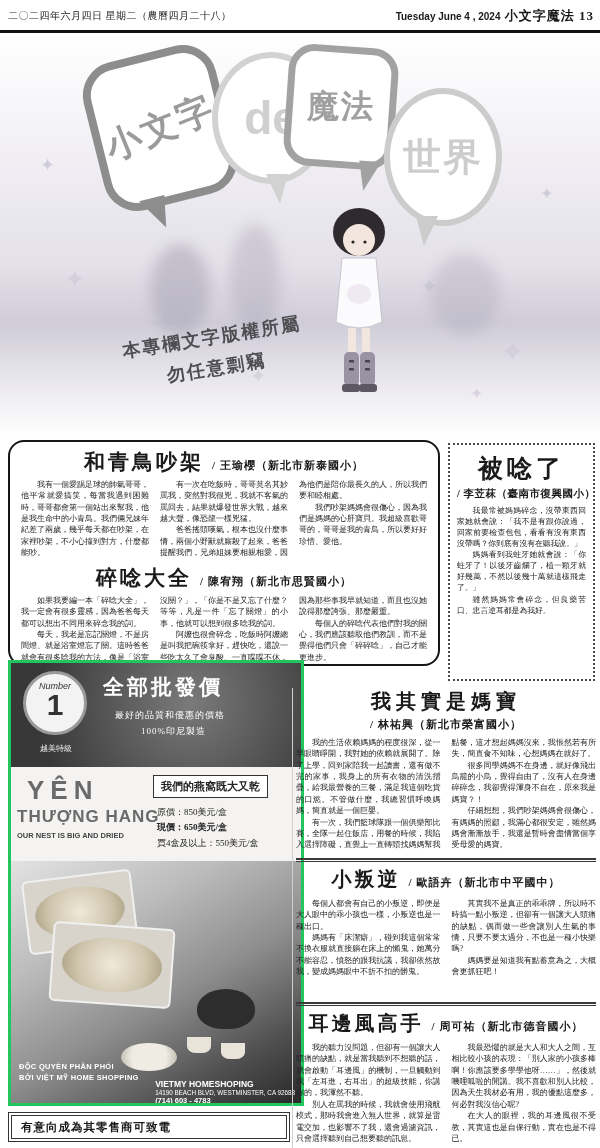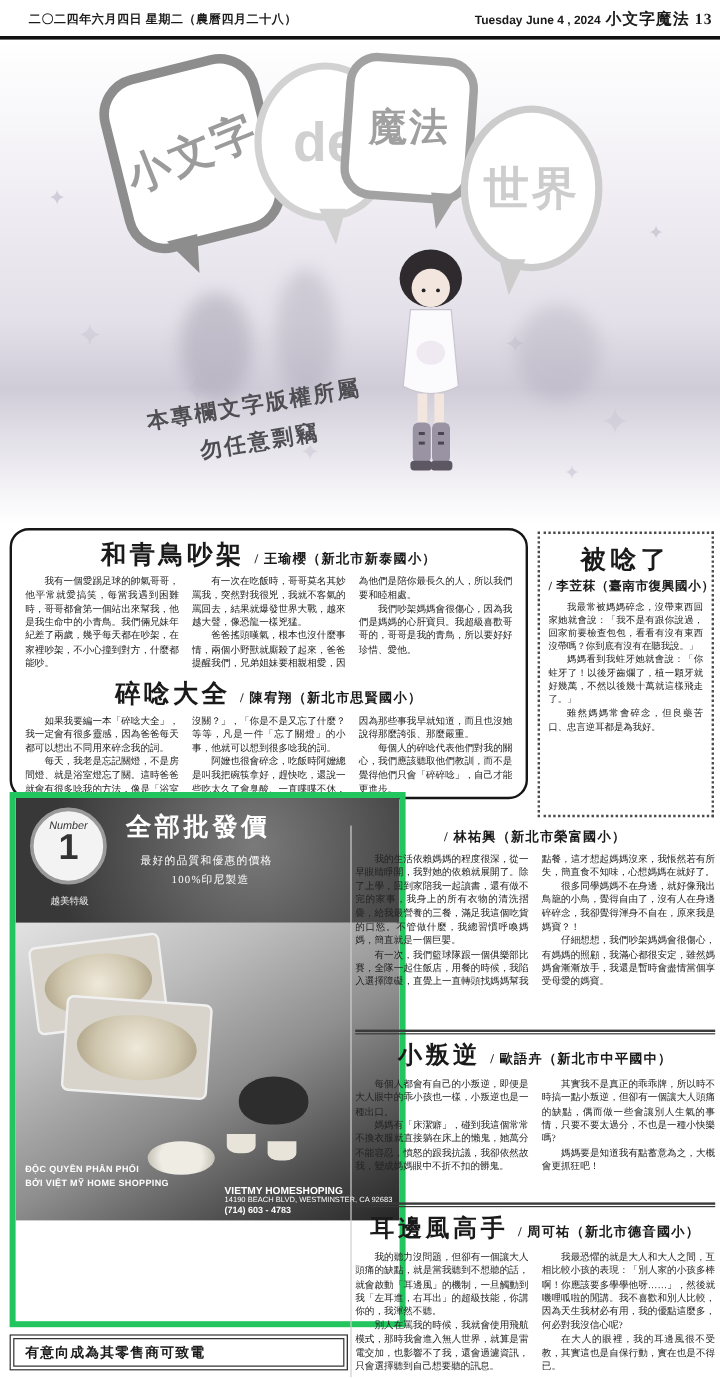--- a/index.html
+++ b/index.html
@@ -5,21 +5,21 @@
   * { margin:0; padding:0; box-sizing:border-box; }
   html,body { background:#ffffff; }
   .page {
     position:relative; width:600px; height:1148px; margin:0 auto;
     background:#ffffff; overflow:hidden;
     font-family:"Liberation Serif","DejaVu Serif",serif; color:#1a1a1a;
   }
 
   
   .hdr { position:absolute; left:0; top:0; width:600px; height:34px; }
-  .hdr-date-cn { position:absolute; left:24px; top:9px; font-size:10px; font-weight:bold; letter-spacing:.5px; }
+  .hdr-date-cn { position:absolute; left:8px; top:9px; font-size:10px; font-weight:normal; letter-spacing:.5px; }
   .masthead { position:absolute; left:237px; top:1px; width:126px; text-align:center; }
   .masthead-title { font-size:21px; font-weight:bold; letter-spacing:5px; white-space:nowrap;margin-top:34px; }
   .masthead-sub { font-size:6.5px; letter-spacing:.5px; border-top:2px solid #111; padding-top:1px; font-family:"Liberation Sans",sans-serif; font-weight:bold; }
   .hdr-right { position:absolute; right:6px; top:7px; font-size:10px; font-weight:bold; white-space:nowrap; font-family:"Liberation Sans",sans-serif; }
   .hdr-right .sec { font-size:13px; font-weight:bold; font-family:"Liberation Serif",serif; letter-spacing:1px; }
   .hdr-rule { position:absolute; left:0; top:30px; width:600px; height:3px; background:#111; }
 
   
   .banner { position:absolute; left:0; top:34px; width:600px; height:402px; overflow:hidden;
     background:linear-gradient(180deg,#ffffff 0%,#f1eff4 30%,#e3e0e9 58%,#cfccd8 72%,#eceaf0 88%,#ffffff 100%); }
@@ -52,26 +52,26 @@
   .a-byline { font-size:11px; font-weight:bold; margin-left:4px; letter-spacing:1px; }
   .cols3 { column-count:3; column-gap:11px; text-align:justify; }
   .cols2 { column-count:2; column-gap:11px; text-align:justify; }
   .body-txt p { font-size:8px; line-height:1.42; text-indent:2em; color:#222; }
   .body1 { height:84px; overflow:hidden; }
   .body2 { height:88px; overflow:hidden; }
 
   
   .scold-box { position:absolute; left:448px; top:443px; width:147px; height:238px;
     border:2px dotted #4a4a4a; padding:5px 7px; overflow:hidden; }
-  .scold-title { text-align:center; font-size:21px; font-weight:bold; letter-spacing:4px; margin-top:2px; }
+  .scold-title { text-align:center; font-size:25px; font-weight:bold; letter-spacing:4px; margin-top:2px; }
   .scold-by { text-align:center; font-size:10.5px; font-weight:bold; margin:2px 0 4px; letter-spacing:.5px; white-space:nowrap; }
   .scold-body p { font-size:7.8px; line-height:1.42; text-indent:2em; text-align:justify; color:#222; }
 
   
-  .ad { position:absolute; left:8px; top:660px; width:330px; height:446px; overflow:hidden; border:5px solid #22c55e; }
+  .ad { position:absolute; left:8px; top:660px; width:296px; height:446px; overflow:hidden; border:3px solid #22c55e; }
   .ad-top { position:relative; height:104px; color:#fff;
     background:radial-gradient(circle at 62% 38%, #7a7a7a 0%, #555 45%, #383838 80%); }
   .ad-headline { position:absolute; left:92px; top:10px; font-size:21px; font-weight:bold; letter-spacing:3px; }
   .ad-sub1 { position:absolute; left:104px; top:46px; font-size:9px; letter-spacing:1px; }
   .ad-sub2 { position:absolute; left:130px; top:62px; font-size:9px; letter-spacing:1px; }
   .badge { position:absolute; left:12px; top:8px; width:64px; height:64px; border-radius:50%;
     background:#f3f3f3; border:3px solid #9a9a9a; color:#333; text-align:center;
     font-family:"Liberation Sans",sans-serif; }
   .badge .bn { font-size:9px; font-style:italic; margin-top:7px; }
   .badge .one { font-size:30px; font-weight:bold; line-height:.9; }
@@ -220,20 +220,31 @@
     <div class="ad-top">
       <div class="badge">
         <div class="bn">Number</div>
         <div class="one">1</div>
       </div>
       <div class="badge-sub">越美特級</div>
       <div class="ad-headline">全部批發價</div>
       <div class="ad-sub1">最好的品質和優惠的價格</div>
       <div class="ad-sub2">100%印尼製造</div>
     </div>
+    <div class="ad-mid">
+      <div class="brand1">YÊN</div>
+      <div class="brand2">THƯỢNG HANG</div>
+      <div class="brand-en">OUR NEST IS BIG  AND DRIED</div>
+      <div class="slogan-box">我們的燕窩既大又乾</div>
+      <div class="prices">
+        <div>原價：850美元/盒</div>
+        <div class="pl2">現價：650美元/盒</div>
+        <div>買4盒及以上：550美元/盒</div>
+      </div>
+    </div>
     <div class="ad-photo">
       <div class="pbox" style="left:14px;top:14px;width:110px;height:74px;transform:rotate(-7deg);">
           <div class="nest"></div>
         </div>
       <div class="pbox" style="left:40px;top:64px;width:122px;height:80px;transform:rotate(4deg);">
           <div class="nest"></div>
         </div>
       <div class="teapot" style="left:186px;top:128px;width:58px;height:40px;"></div>
       <div class="cup" style="left:176px;top:176px;width:24px;height:16px;"></div>
       <div class="cup" style="left:210px;top:182px;width:24px;height:16px;"></div>
@@ -248,20 +259,21 @@
         <div class="tel">(714) 603 - 4783</div>
       </div>
     </div>
   </div>
 
   <div class="retail-strip">有意向成為其零售商可致電</div>
 
   <div class="vline"></div>
 
   <div class="rcol-art" style="top:688px;height:166px;">
+    <div class="r-title">我其實是媽寶</div>
     <div class="r-by">/ 林祐興（新北市榮富國小）</div>
     <div class="cols2 body-txt mb-body">
       <p>我的生活依賴媽媽的程度很深，從一早眼睛睜開，我對她的依賴就展開了。除了上學，回到家陪我一起讀書，還有做不完的家事，我身上的所有衣物的清洗摺疊，給我最營養的三餐，滿足我這個吃貨的口慾。不管做什麼，我總習慣呼喚媽媽，簡直就是一個巨嬰。</p>
       <p>有一次，我們籃球隊跟一個俱樂部比賽，全隊一起住飯店，用餐的時候，我陷入選擇障礙，直覺上一直轉頭找媽媽幫我點餐，這才想起媽媽沒來，我悵然若有所失，簡直食不知味，心想媽媽在就好了。</p>
       <p>很多同學媽媽不在身邊，就好像飛出鳥籠的小鳥，覺得自由了，沒有人在身邊碎碎念，我卻覺得渾身不自在，原來我是媽寶？！</p>
       <p>仔細想想，我們吵架媽媽會很傷心，有媽媽的照顧，我滿心都很安定，雖然媽媽會漸漸放手，我還是暫時會盡情當個享受母愛的媽寶。</p>
     </div>
   </div>
   <div class="dbl-rule" style="top:858px;"></div>
 

